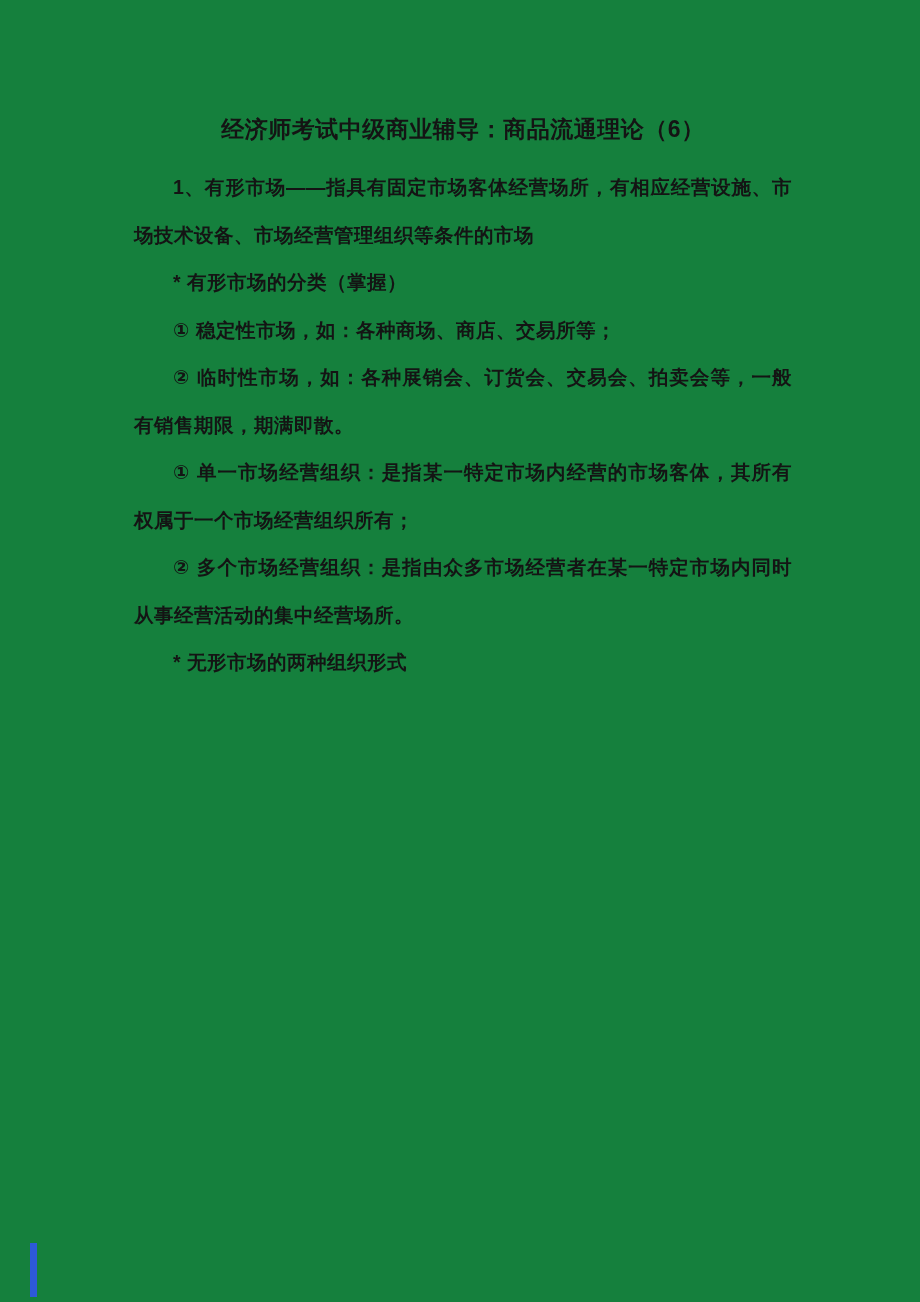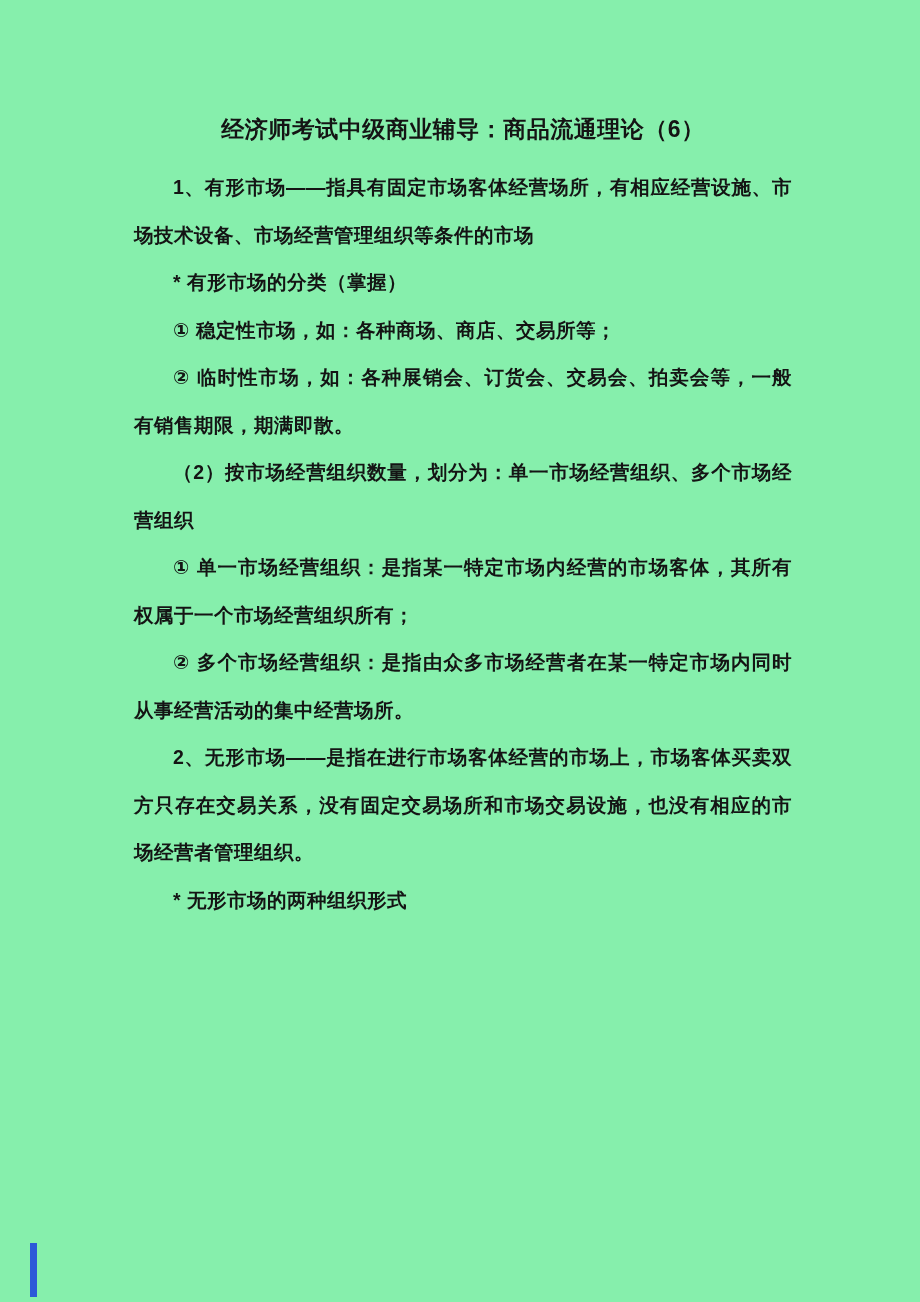--- a/index.html
+++ b/index.html
@@ -4,21 +4,21 @@
 <style>
   html, body {
     margin: 0;
     padding: 0;
     background: #ffffff;
   }
   .page {
     position: relative;
     width: 920px;
     height: 1302px;
-    background: #86efac;
+    background: #15803d;
     overflow: hidden;
     font-family: "Liberation Sans", "DejaVu Sans", sans-serif;
   }
   .content {
     position: absolute;
     left: 134px;
     width: 658px;
     top: 112px;
     color: #141414;
   }
@@ -52,20 +52,18 @@
 </head>
 <body>
 
 <div class="page">
   <div class="content">
     <h1 class="doc-title">经济师考试中级商业辅导：商品流通理论（6）</h1>
     <p class="para">1、有形市场——指具有固定市场客体经营场所，有相应经营设施、市场技术设备、市场经营管理组织等条件的市场</p>
     <p class="para">* 有形市场的分类（掌握）</p>
     <p class="para">① 稳定性市场，如：各种商场、商店、交易所等；</p>
     <p class="para">② 临时性市场，如：各种展销会、订货会、交易会、拍卖会等，一般有销售期限，期满即散。</p>
-    <p class="para">（2）按市场经营组织数量，划分为：单一市场经营组织、多个市场经营组织</p>
     <p class="para">① 单一市场经营组织：是指某一特定市场内经营的市场客体，其所有权属于一个市场经营组织所有；</p>
     <p class="para">② 多个市场经营组织：是指由众多市场经营者在某一特定市场内同时从事经营活动的集中经营场所。</p>
-    <p class="para">2、无形市场——是指在进行市场客体经营的市场上，市场客体买卖双方只存在交易关系，没有固定交易场所和市场交易设施，也没有相应的市场经营者管理组织。</p>
     <p class="para">* 无形市场的两种组织形式</p>
   </div>
   <div class="accent-bar"></div>
 </div>
 
 </body></html>

